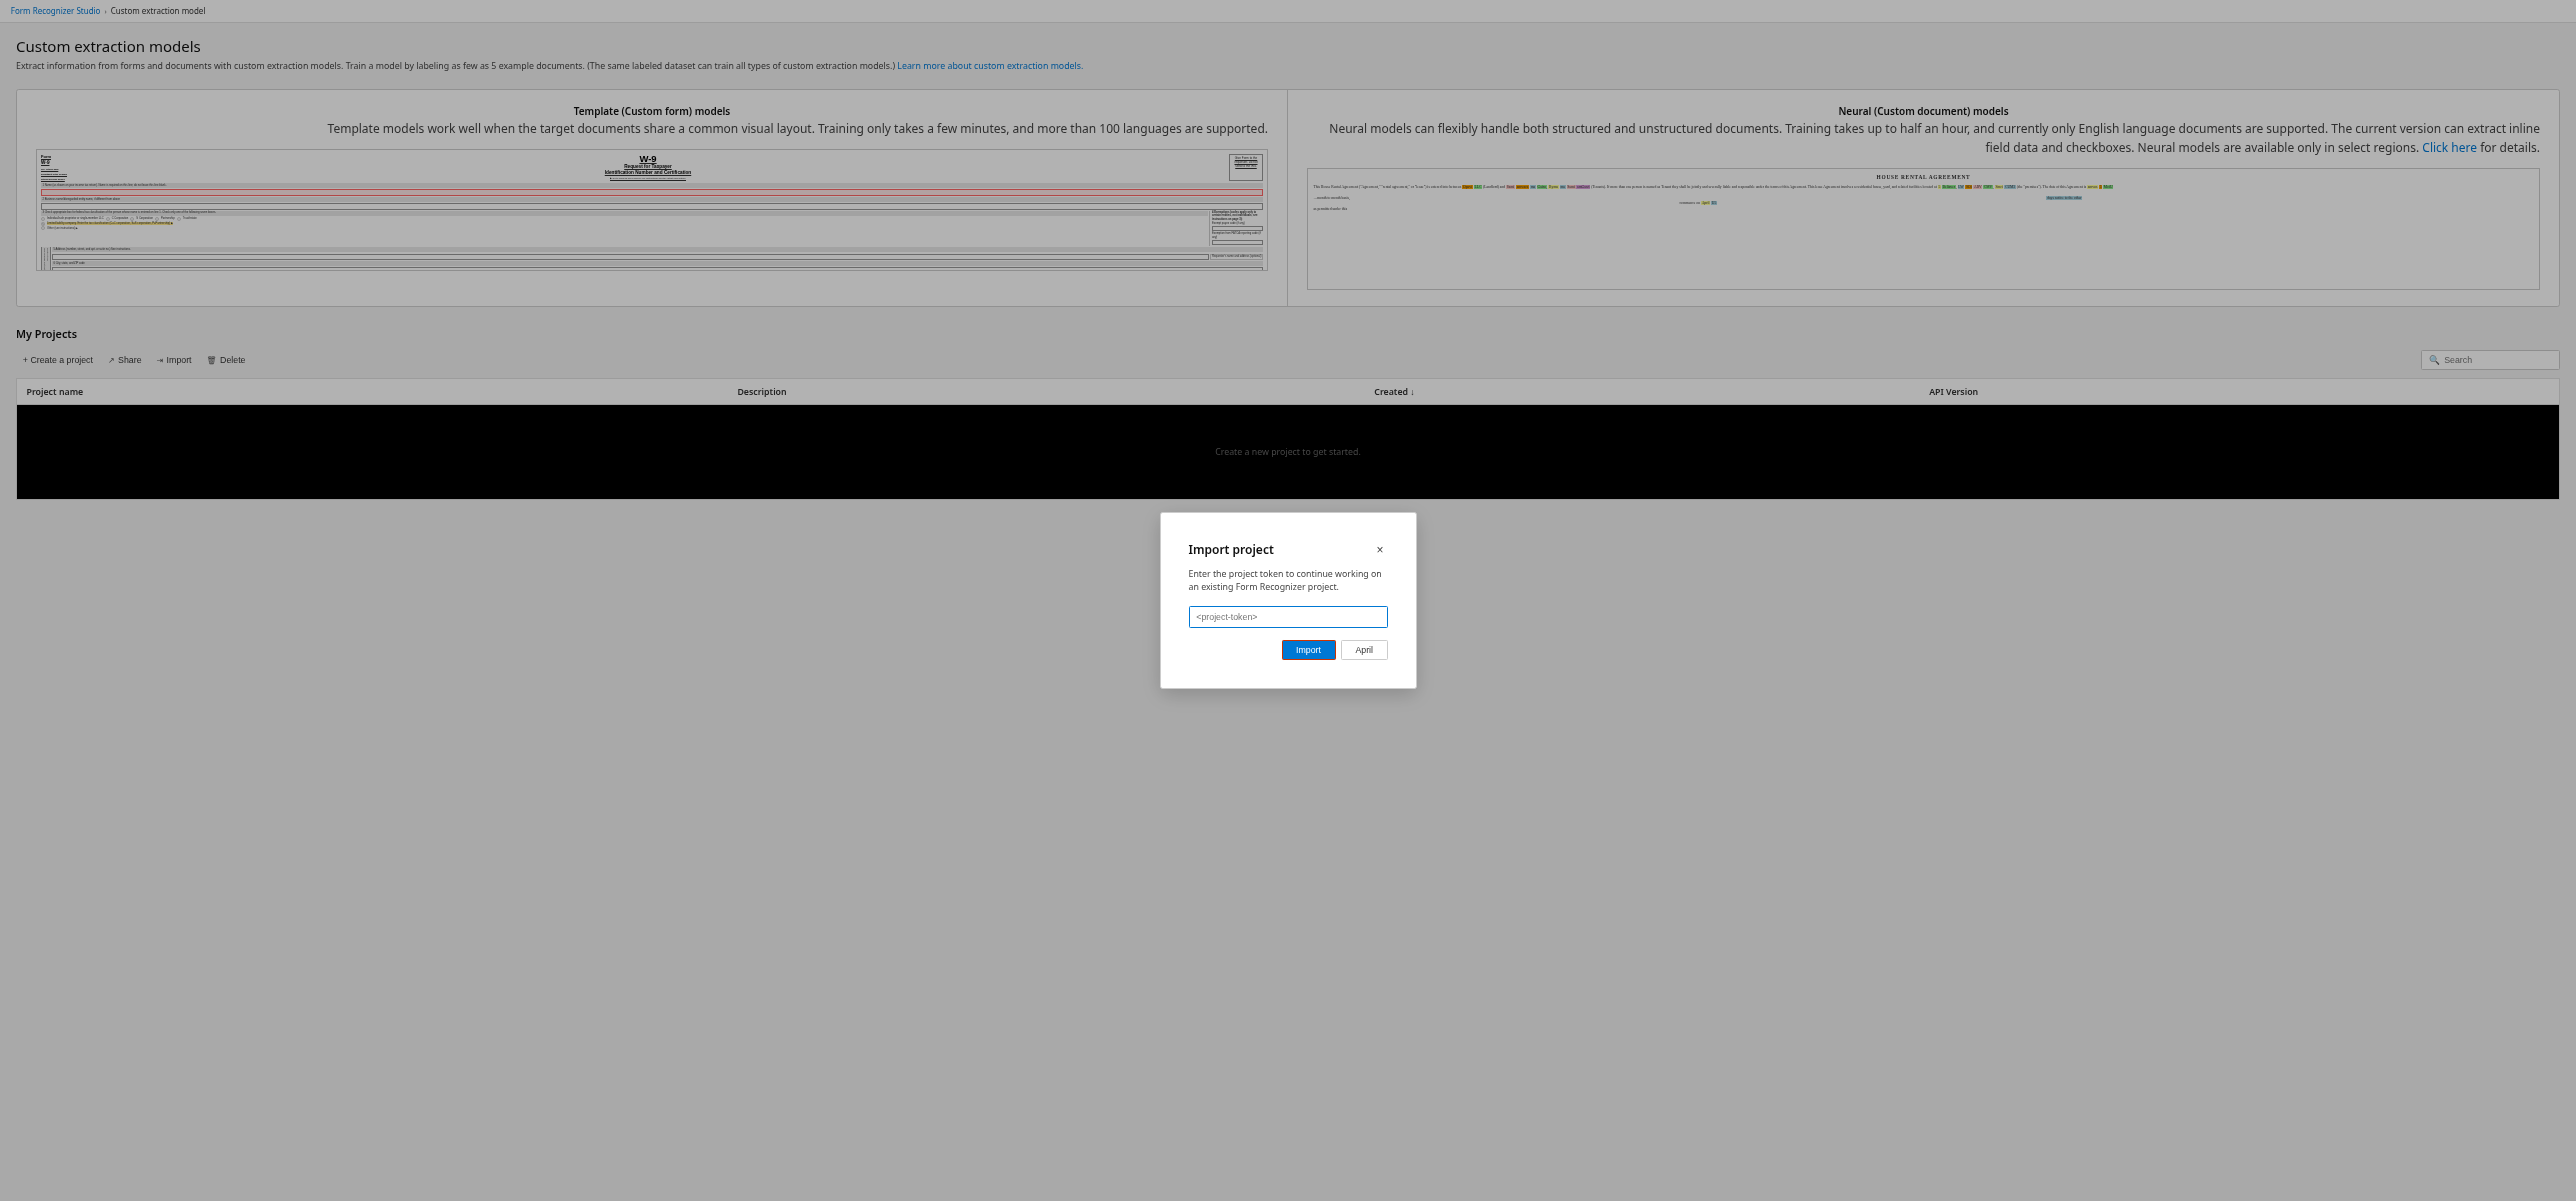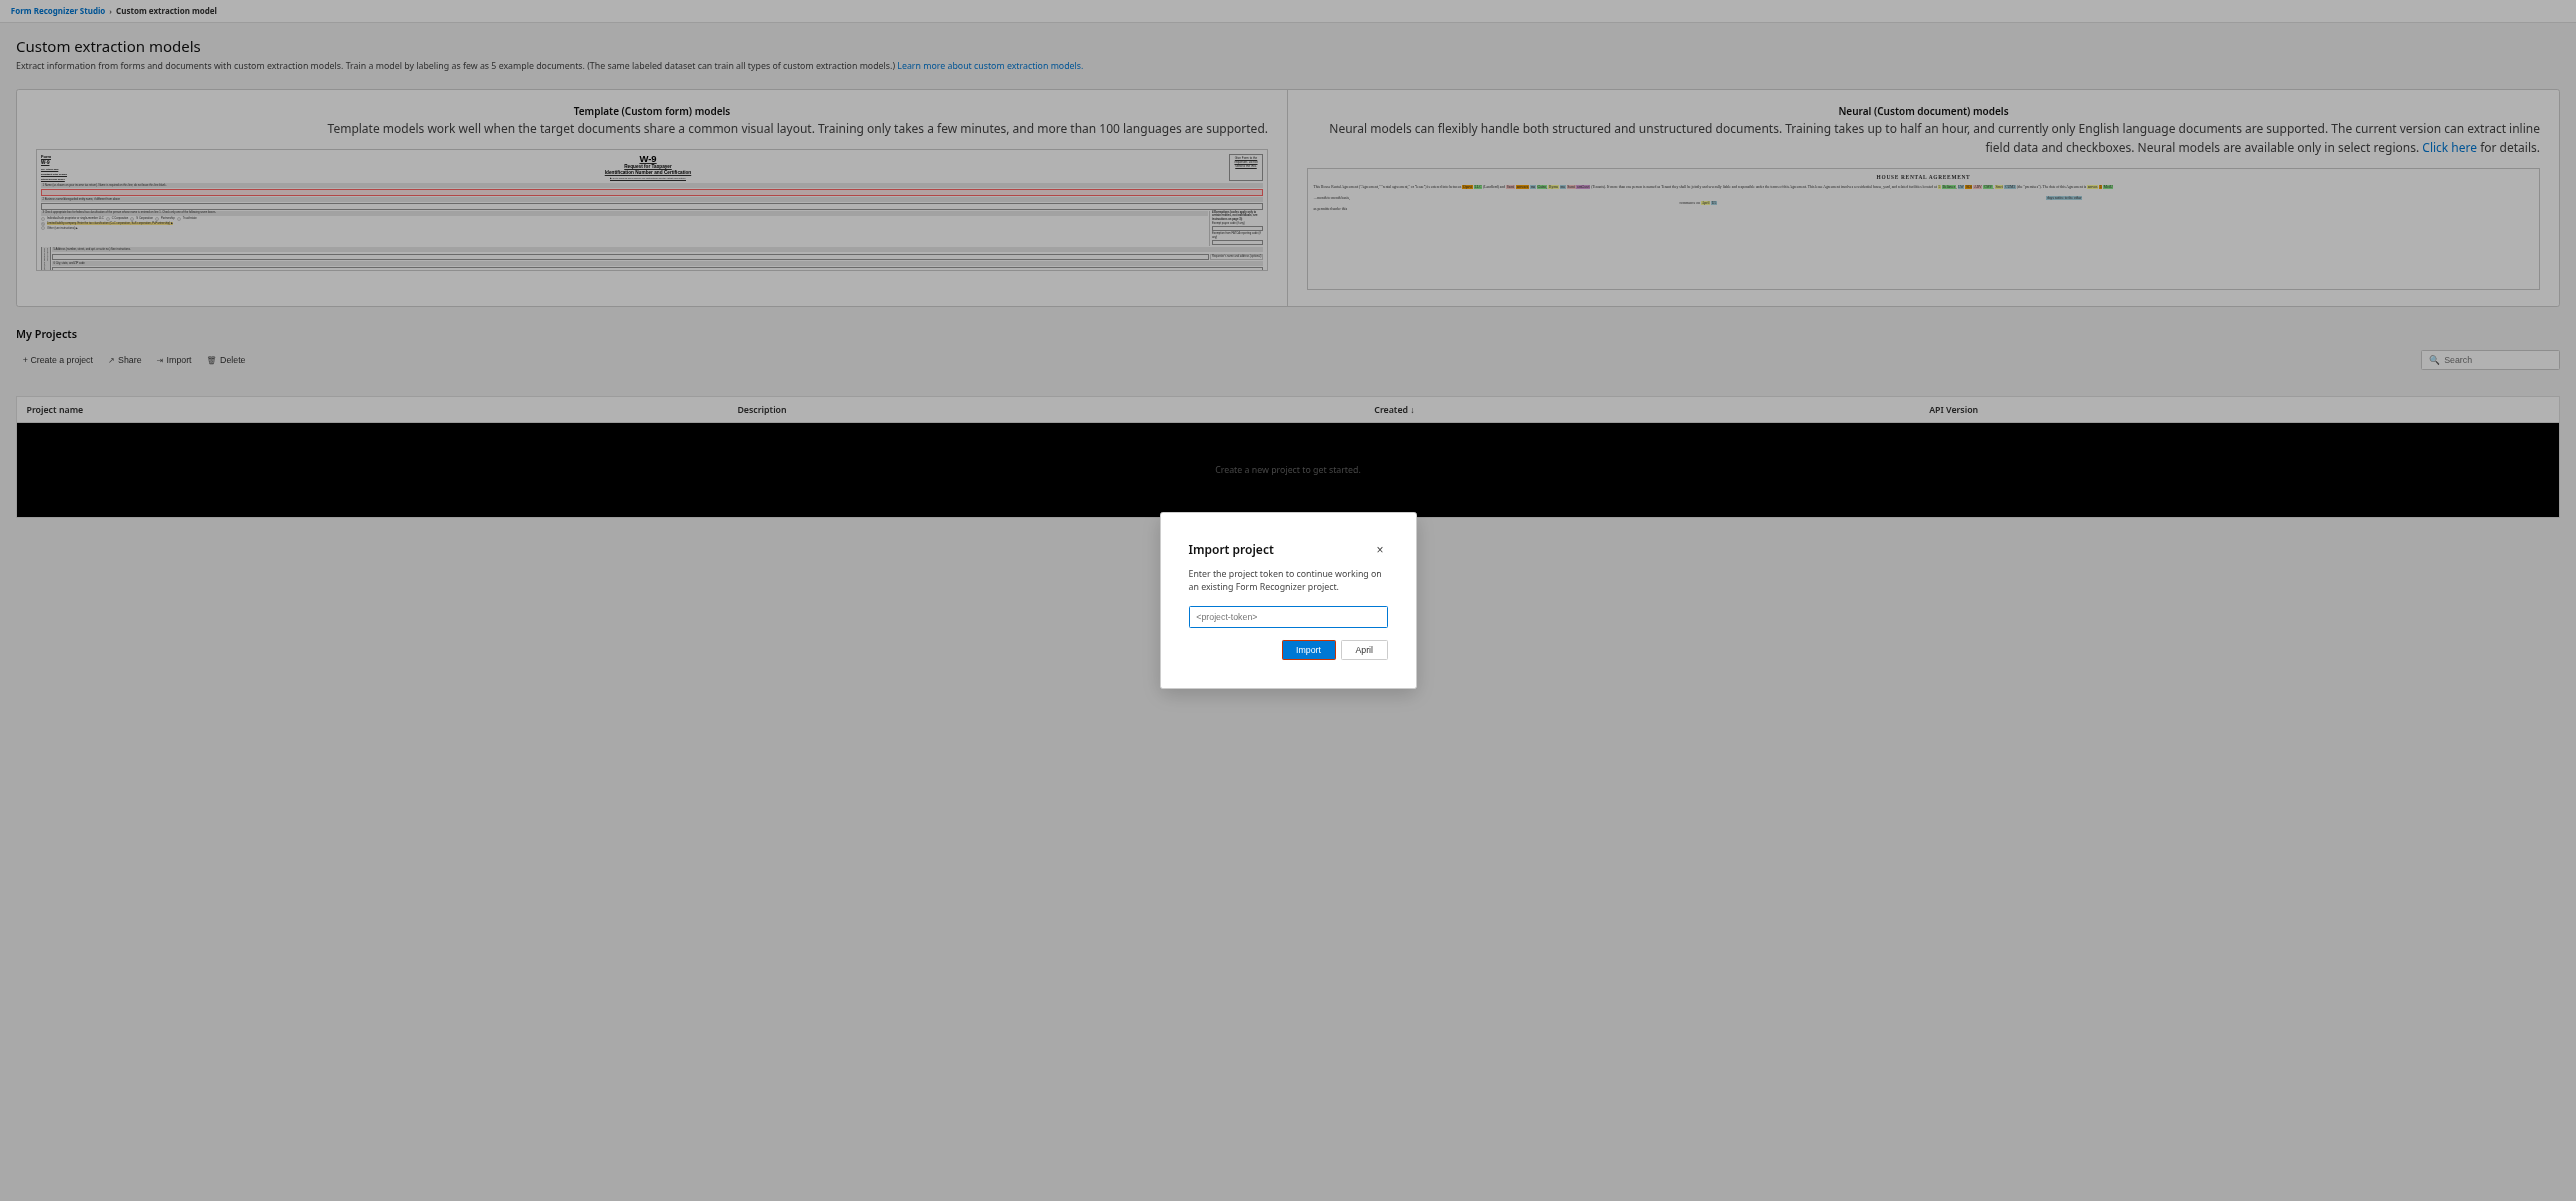--- a/index.html
+++ b/index.html
@@ -13,21 +13,20 @@
 
     
     .breadcrumb {
       display: flex;
       align-items: center;
       padding: 5.4px 10.8px;
       font-size: 8px;
       color: #0078d4;
       background: #fff;
       border-bottom: 0.7px solid #e0e0e0;
-      font-weight: bold;
     }
     .breadcrumb a {
       color: #0078d4;
       text-decoration: none;
       cursor: pointer;
     }
     .breadcrumb-sep {
       margin: 0 4px;
       color: #666;
       font-size: 7.4px;
@@ -229,21 +228,21 @@
       font-size: 10.8px;
       font-weight: 600;
       margin-bottom: 9.5px;
       color: #111;
     }
 
     .projects-toolbar {
       display: flex;
       align-items: center;
       gap: 0;
-      margin-bottom: 26px;
+      margin-bottom: 8px;
       justify-content: space-between;
     }
 
     .toolbar-left {
       display: flex;
       align-items: center;
       gap: 1.4px;
     }
 
     .toolbar-btn {

